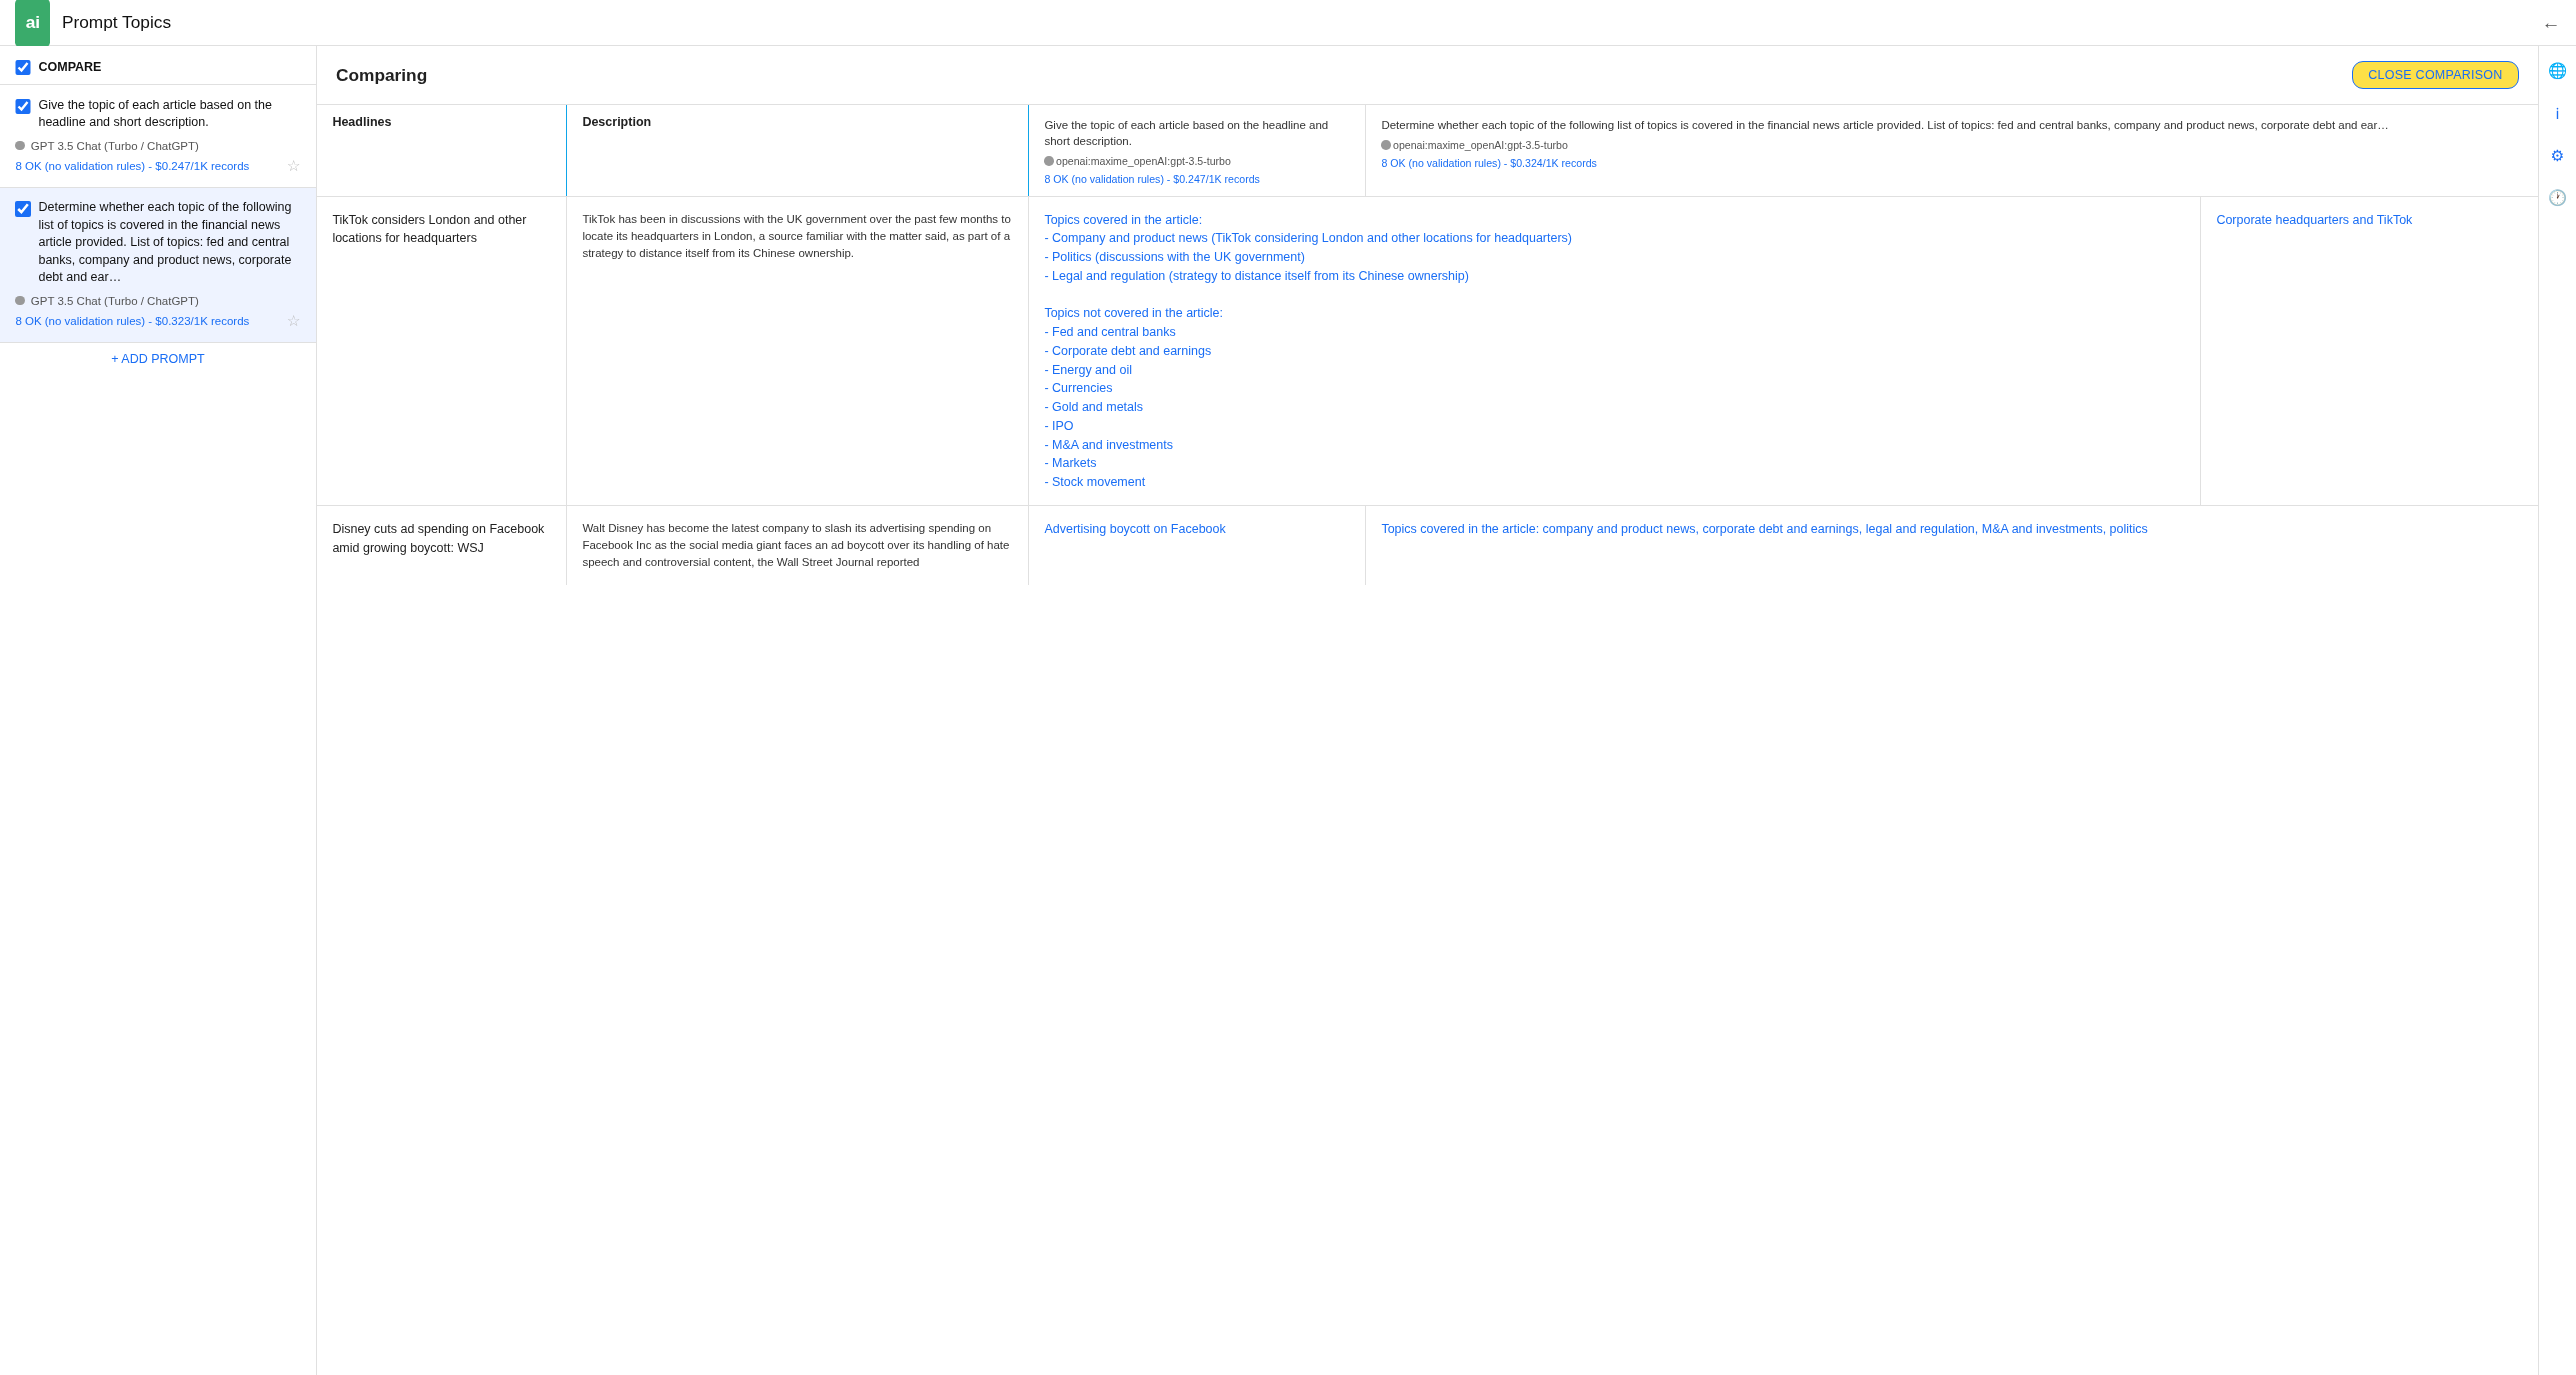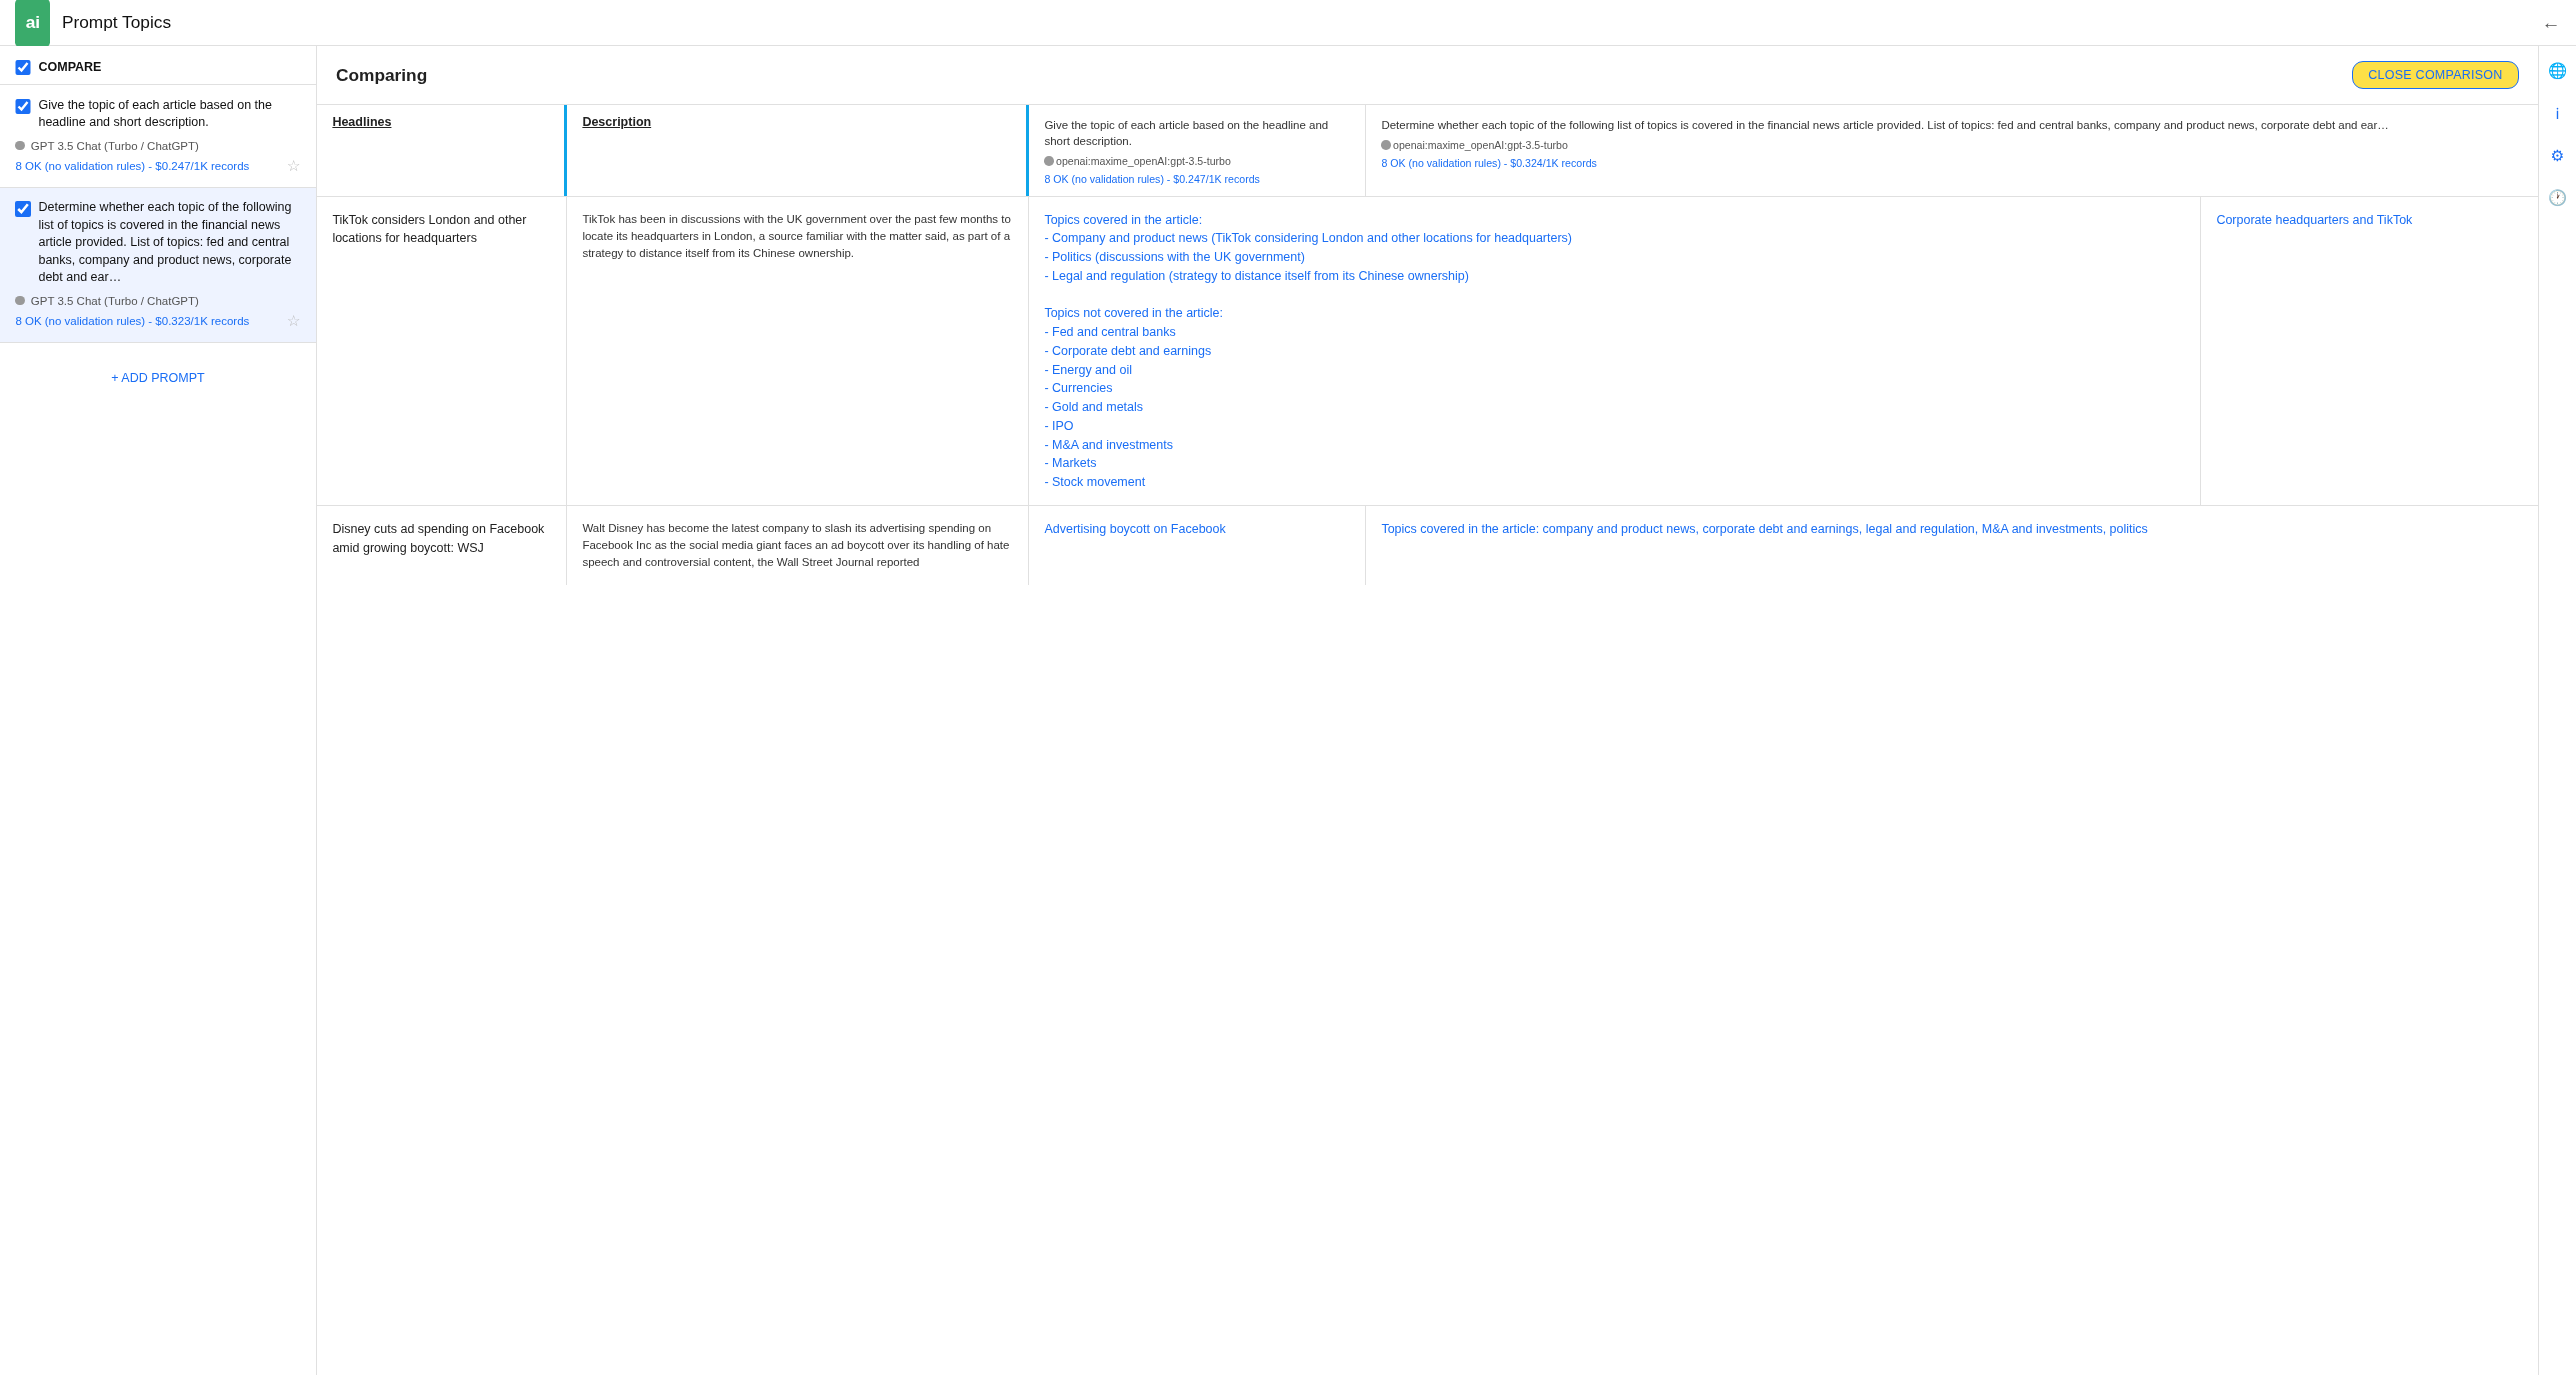--- a/index.html
+++ b/index.html
@@ -43,41 +43,41 @@
     .prompt-item-header { display: flex; align-items: flex-start; gap: 7.7px; }
     .prompt-item-header input[type="checkbox"] { width: 15.4px; height: 15.4px; accent-color: #1a6ef5; margin-top: 1.9px; flex-shrink: 0; }
     .prompt-text { font-size: 12.5px; color: #111; line-height: 1.4; }
     .model-row { display: flex; align-items: center; gap: 5.8px; margin-top: 7.7px; color: #555; font-size: 11.5px; }
     .model-dot { width: 9.6px; height: 9.6px; border-radius: 50%; background: #999; flex-shrink: 0; }
     .stats-row { margin-top: 5.8px; font-size: 11.5px; display: flex; justify-content: space-between; align-items: center; }
     .stats-link { color: #1a6ef5; cursor: pointer; }
     .star-icon { color: #bbb; font-size: 15.4px; cursor: pointer; }
 
     .add-prompt-btn {
-      padding: 28px; text-align: center; color: #1a6ef5; font-size: 12.5px;
-      cursor: pointer; font-weight: 500;
+      padding: 1px; text-align: center; color: #1a6ef5; font-size: 12.5px;
+      cursor: pointer; font-weight: 500; margin-top: 8px;
     }
 
     
     .comparing-header {
       display: flex; align-items: center; justify-content: space-between;
       padding: 15.4px 19px; border-bottom: 1px solid #e0e0e0; flex-shrink: 0;
     }
     .comparing-title { font-size: 17.3px; font-weight: 600; }
     .close-comparison-btn {
       border: 1.4px solid #1a6ef5; color: #1a6ef5; background: #fde047;
       padding: 5.8px 15.4px; border-radius: 11px; font-size: 12.5px; cursor: pointer;
       font-weight: 500; letter-spacing: 0.02em;
     }
 
     .grid-container { display: flex; flex: 1; flex-direction: column; overflow: hidden; }
 
     
     .grid-header { display: flex; border-bottom: 1px solid #e0e0e0; flex-shrink: 0; }
-    .gh-cell { padding: 9.6px 15.4px; border-right: 3px solid #0ea5e9; text-decoration: underline; }
+    .gh-cell { padding: 9.6px 15.4px; border-right: 1px solid #0ea5e9; }
     .gh-cell:last-child { border-right: none; }
     .gh-cell.headlines { width: 250px; flex-shrink: 0; font-weight: 600; font-size: 12.5px; }
     .gh-cell.description { width: 462px; flex-shrink: 0; font-weight: 600; font-size: 12.5px; }
 
     
     .prompt-header-cell {
       padding: 11.5px 15.4px; display: flex; flex-direction: column; gap: 5.8px;
       border-right: 1px solid #e0e0e0;
     }
     .prompt-header-cell:last-child { border-right: none; }

